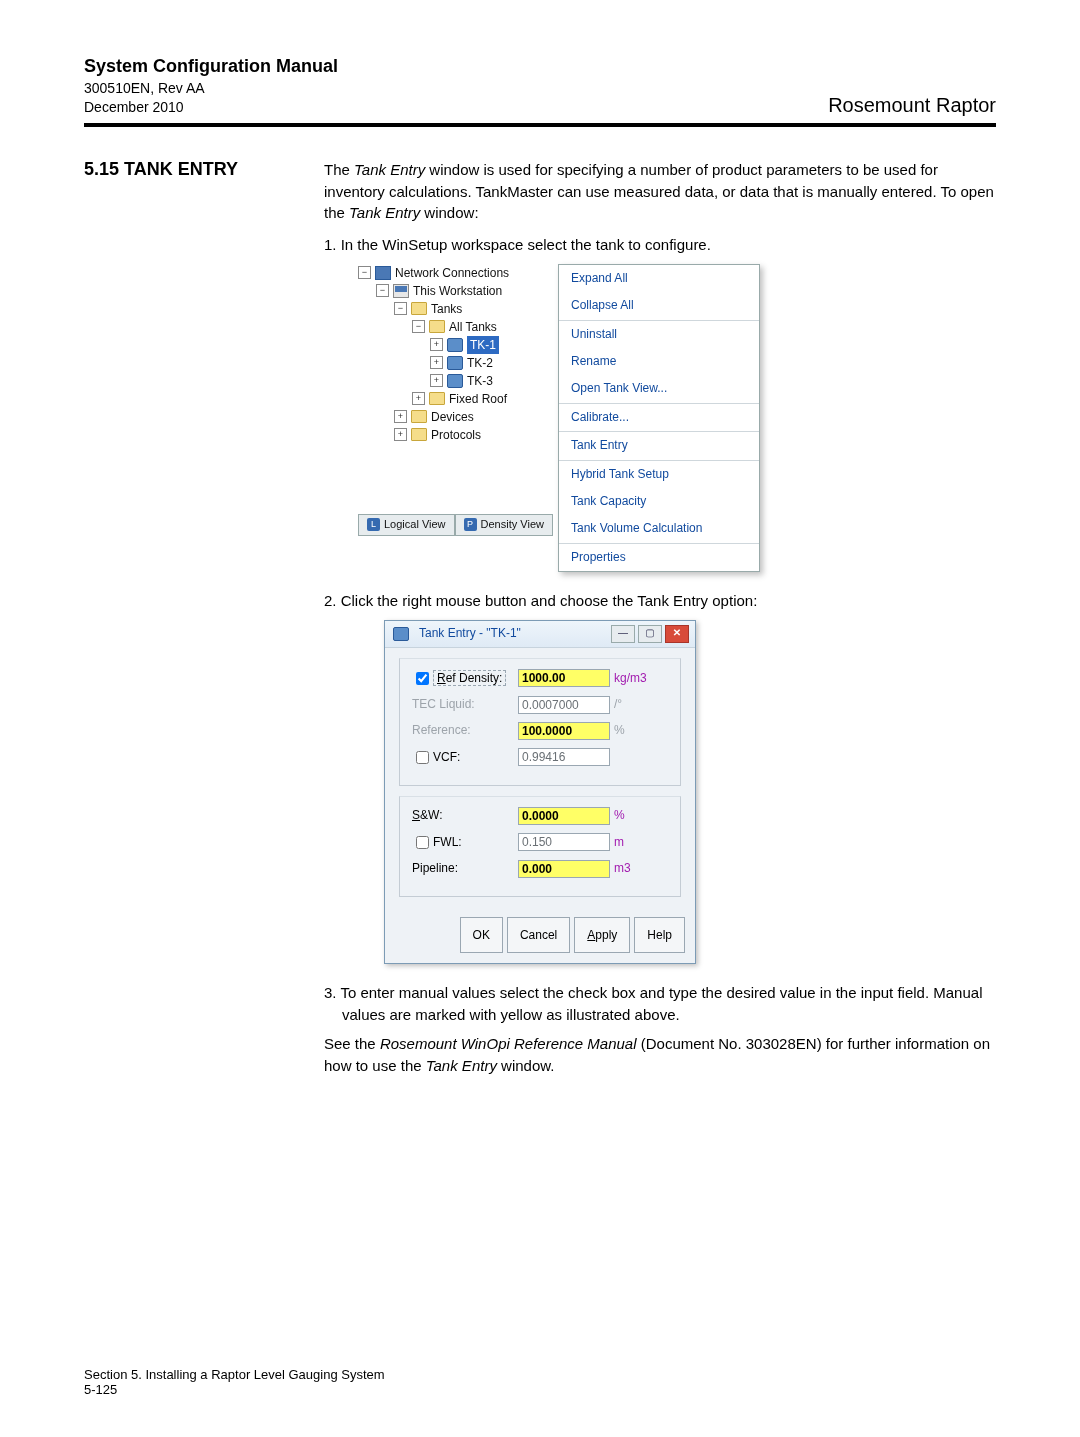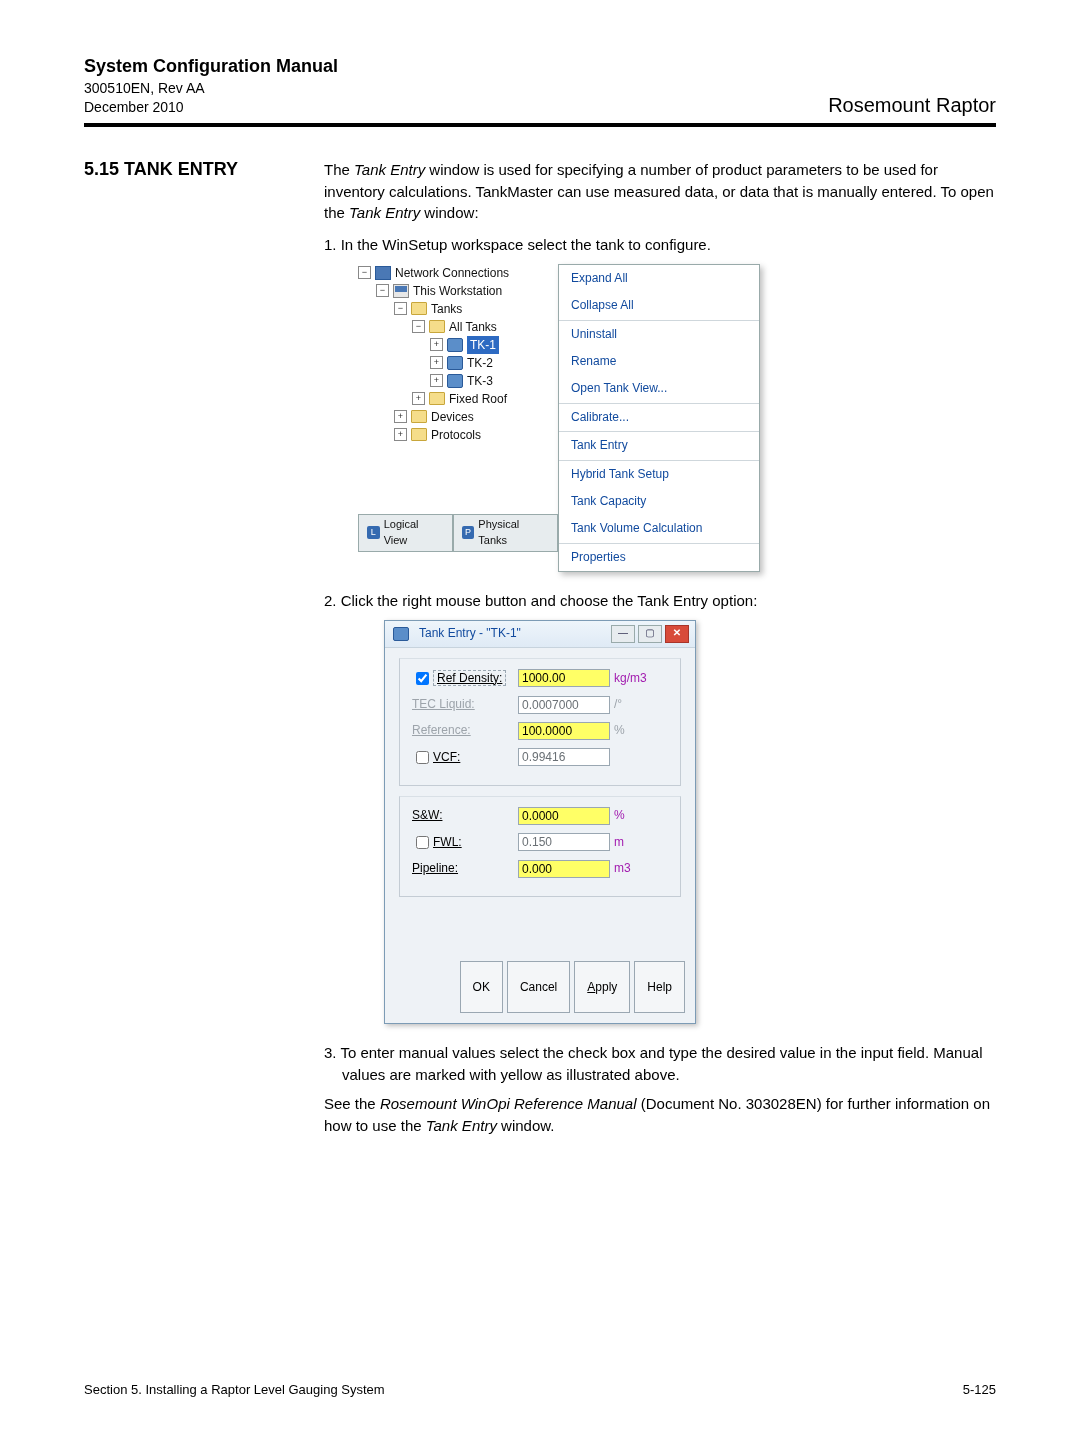--- a/index.html
+++ b/index.html
@@ -169,58 +169,58 @@
     margin-bottom:10px;
     background:#eef2f6;
   }
   .row {
     display:grid;
     grid-template-columns: 100px 90px 40px;
     align-items:center;
     gap:6px;
     margin-bottom:8px;
   }
-  .row label { color:#000;text-decoration:underline; }
+  .row label { color:#000; }
   .row .disabled-label { color:#9da4ab; }
   .row input[type="text"]{
     width:84px;
     font-family: Tahoma, Arial, sans-serif;
     font-size:12px;
     padding:1px 3px;
     border:1px solid #9aa7b2;
     background:#fff;
   }
-  .row input.yellow { background:#ffff66; }
+  .row input.yellow { background:#ffff66;font-weight:bold; }
   .row input.ro { color:#6a7075; background:#fff; }
   .unit { color:#a21caf; }
   .unit.dim { color:#9da4ab; }
   .chk { margin-right:4px; vertical-align:middle;}
   .dotted { border:1px dashed #9aa7b2; padding:0 3px;}
   .dlg-buttons {
     display:flex;
     justify-content:flex-end;
     gap:4px;
     padding:6px 10px 10px 10px;
   }
   .dlg-buttons button{
     font-family: Tahoma, Arial, sans-serif;
     font-size:12px;
-    padding:18px 12px;
+    padding:10px 12px;
     background:#f4f6f8;
     border:1px solid #9aa7b2;
-    margin-top:44px;
   }
   .und { text-decoration: underline; }
 
   .footer-row {
     position:absolute;
     left:84px; right:84px; bottom:40px;
     display:flex;
     justify-content:space-between;
     font-size:13px;
+    flex-direction:column;
   }
 </style>
 </head>
 <body>
 
 <div class="page">
 
   <div class="header-row">
     <div class="header-left">
       <div class="title">System Configuration Manual</div>
@@ -291,21 +291,21 @@
               <span>Protocols</span>
             </div>
 
           <div class="tree-tabs">
             <div class="tree-tab">
                 <span class="badge">L</span>
                 <span>Logical View</span>
               </div>
             <div class="tree-tab">
                 <span class="badge">P</span>
-                <span>Physical Tanks</span>
+                <span>Density View</span>
               </div>
           </div>
         </div>
 
         <div class="ctx-menu">
           <div class="ctx-item">Expand All</div>
           <div class="ctx-item">Collapse All</div>
           <div class="ctx-sep"></div>
           <div class="ctx-item">Uninstall</div>
           <div class="ctx-item">Rename</div>

